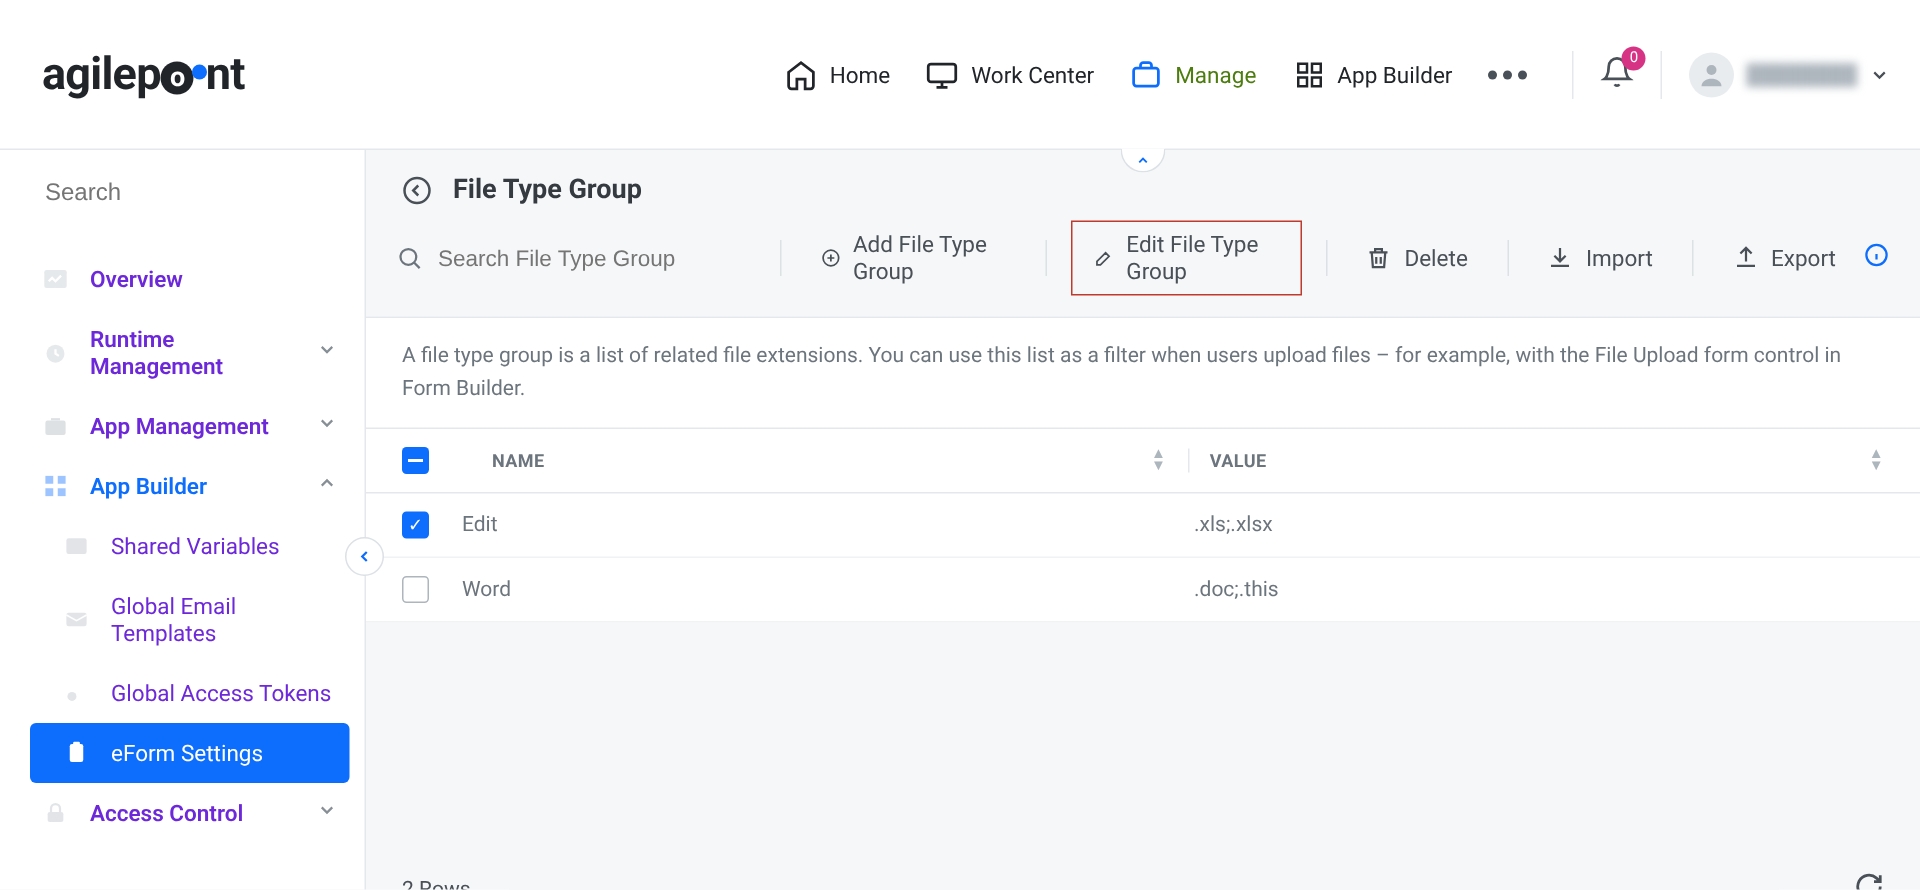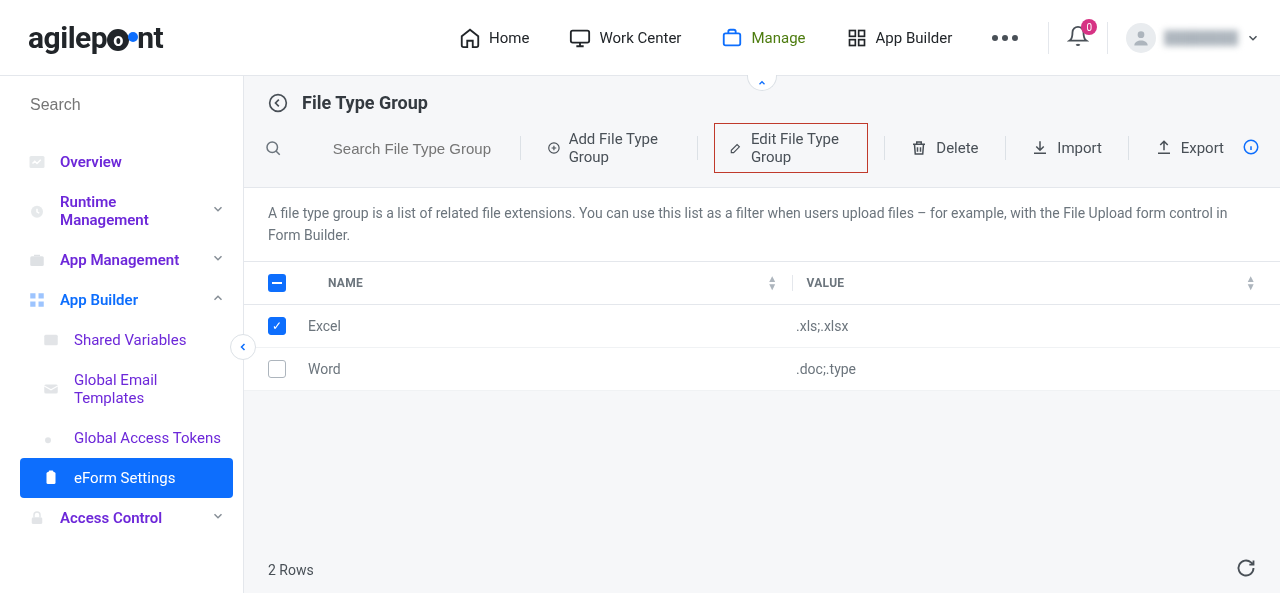--- a/index.html
+++ b/index.html
@@ -1,23 +1,23 @@
 <!DOCTYPE html>
 <html><head>
 <meta charset="utf-8">
 <style>
 * { box-sizing: border-box; margin: 0; padding: 0; }
 body { font-family: -apple-system, BlinkMacSystemFont, "Segoe UI", Roboto, sans-serif; font-size: 14px; color: #495057; width: 1280px; height: 593px; overflow: hidden; background: #fff; }
 
 
-.header { display: flex; align-items: center; height: 76px; border-bottom: 1px solid #e4e7ec; padding: 0 20px 0 28px; }
+.header { display: flex; align-items: center; height: 100px; border-bottom: 1px solid #e4e7ec; padding: 0 20px 0 28px; }
 .logo { font-size: 30px; font-weight: 700; color: #212529; letter-spacing: -0.5px; }
 .logo .dot { display: inline-block; width: 10px; height: 10px; border-radius: 50%; background: #0d6efd; position: relative; top: -6px; margin: 0 -1px; }
 .logo .circled { display: inline-block; width: 22px; height: 22px; border-radius: 50%; background: #212529; color: #fff; font-size: 18px; line-height: 22px; text-align: center; position: relative; top: -2px; }
-.nav { display: flex; gap: 40px; margin-left: auto; align-items: center; }
+.nav { display: flex; gap: 24px; margin-left: auto; align-items: center; }
 .nav-item { display: flex; align-items: center; gap: 8px; cursor: pointer; color: #212529; font-size: 15px; }
 .nav-item.active { color: #4d7c0f; }
 .nav-icon { width: 22px; height: 22px; display: flex; align-items: center; justify-content: center; }
 .header-right { display: flex; align-items: center; gap: 18px; margin-left: 30px; }
 .dot3 { display: flex; gap: 4px; cursor: pointer; }
 .dot3 span { width: 6px; height: 6px; border-radius: 50%; background: #495057; }
 .divider-v { width: 1px; height: 32px; background: #e4e7ec; }
 .bell-wrap { position: relative; cursor: pointer; }
 .badge { position: absolute; top: -6px; right: -8px; background: #d63384; color: #fff; font-size: 10px; border-radius: 50%; width: 16px; height: 16px; display: flex; align-items: center; justify-content: center; }
 .user-block { display: flex; align-items: center; gap: 8px; cursor: pointer; }
@@ -44,21 +44,21 @@
 .sidebar-handle { position: absolute; right: -13px; top: 258px; width: 26px; height: 26px; border-radius: 50%; background: #fff; border: 1px solid #dce1e6; display: flex; align-items: center; justify-content: center; cursor: pointer; color: #0d6efd; font-size: 13px; z-index: 5; }
 
 
 .content { flex: 1; background: #f6f7f9; position: relative; }
 .collapse-pill { position: absolute; top: -1px; left: 50%; transform: translateX(-50%); width: 30px; height: 16px; background: #fff; border: 1px solid #dce1e6; border-top: none; border-radius: 0 0 15px 15px; display: flex; align-items: center; justify-content: center; color: #0d6efd; font-size: 12px; cursor: pointer; z-index: 3; }
 .page-header { display: flex; align-items: center; gap: 14px; padding: 16px 24px 10px; }
 .page-header svg { cursor: pointer; }
 .page-title { font-size: 18px; font-weight: 700; color: #343a40; }
 .toolbar { display: flex; align-items: center; padding: 0 20px 14px; gap: 0; }
 .tb-search { display: flex; align-items: center; gap: 10px; flex: 0 0 240px; color: #6c757d; }
-.tb-search input { border: none; outline: none; background: transparent; font-size: 15px; color: #404040; text-align: right; }
+.tb-search input { border: none; outline: none; background: transparent; font-size: 15px; color: #404040; }
 .tb-divider { width: 1px; height: 24px; background: #dce1e6; margin: 0 16px; }
 .tb-btn { display: flex; align-items: center; gap: 8px; color: #495057; cursor: pointer; font-size: 15px; padding: 6px 10px; }
 .tb-btn.highlighted { border: 1.5px solid #c0392b; padding: 6px 14px; }
 .info-circle { margin-left: 8px; color: #0d6efd; cursor: pointer; }
 
 .description { background: #fff; padding: 14px 24px; font-size: 14px; color: #6c757d; border-top: 1px solid #e4e7ec; border-bottom: 1px solid #e4e7ec; line-height: 1.6; }
 
 .table-area { background: #fff; }
 .thead { display: flex; align-items: center; padding: 12px 24px; border-bottom: 1px solid #e4e7ec; font-size: 12px; font-weight: 700; color: #6c757d; letter-spacing: 0.3px; }
 .th-check { width: 40px; }
@@ -351,29 +351,29 @@
         <div class="th-value">
           <span>VALUE</span>
           <span class="sort-arrows">▲<br>▼</span>
         </div>
       </div>
 
       <div class="trow">
         <div class="td-check">
             <div class="checkbox checked">✓</div>
           </div>
-        <div class="td-name">Excel</div>
+        <div class="td-name">Edit</div>
         <div class="td-value">.xls;.xlsx</div>
       </div>
       <div class="trow">
         <div class="td-check">
             <div class="checkbox"></div>
           </div>
         <div class="td-name">Word</div>
-        <div class="td-value">.doc;.type</div>
+        <div class="td-value">.doc;.this</div>
       </div>
     </div>
 
     <div class="footer">
       <span>2 Rows</span>
       <span class="refresh">
         <svg width="20" height="20" viewBox="0 0 24 24" fill="none" stroke="#495057" stroke-width="2.2">
             <path d="M21 12a9 9 0 1 1-3-6.7L21 8M21 3v5h-5"></path>
           </svg>
       </span>

